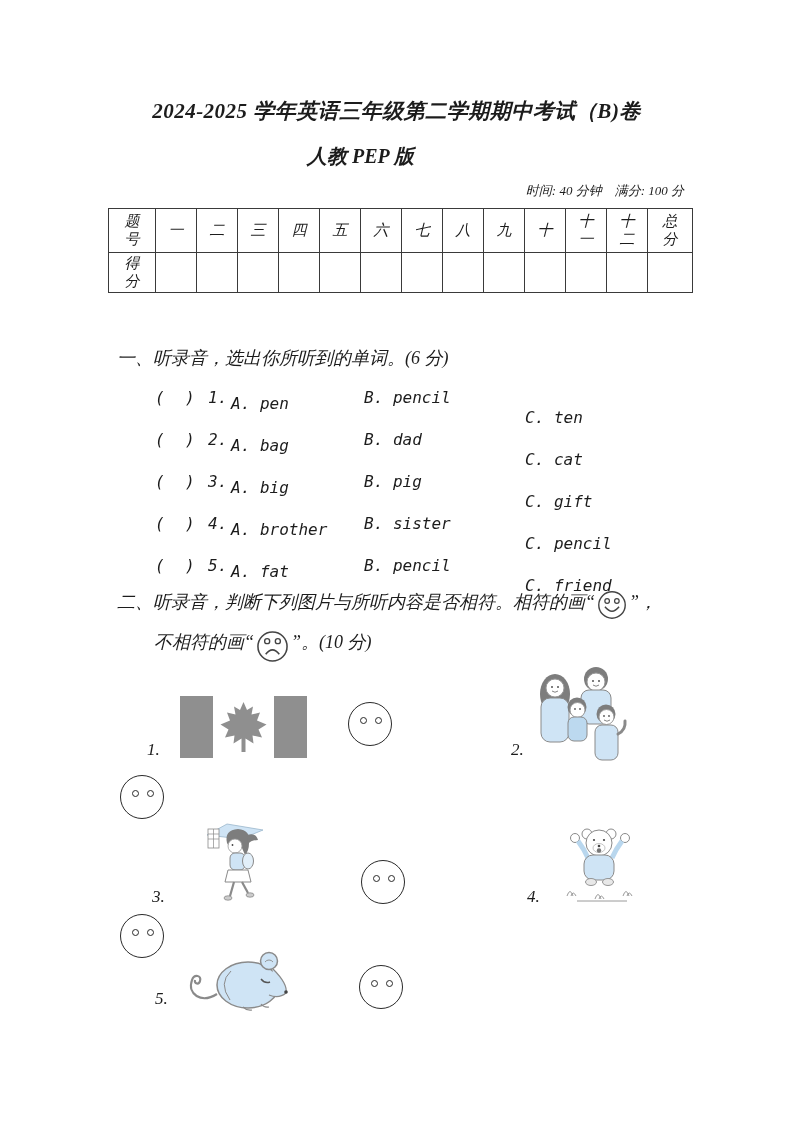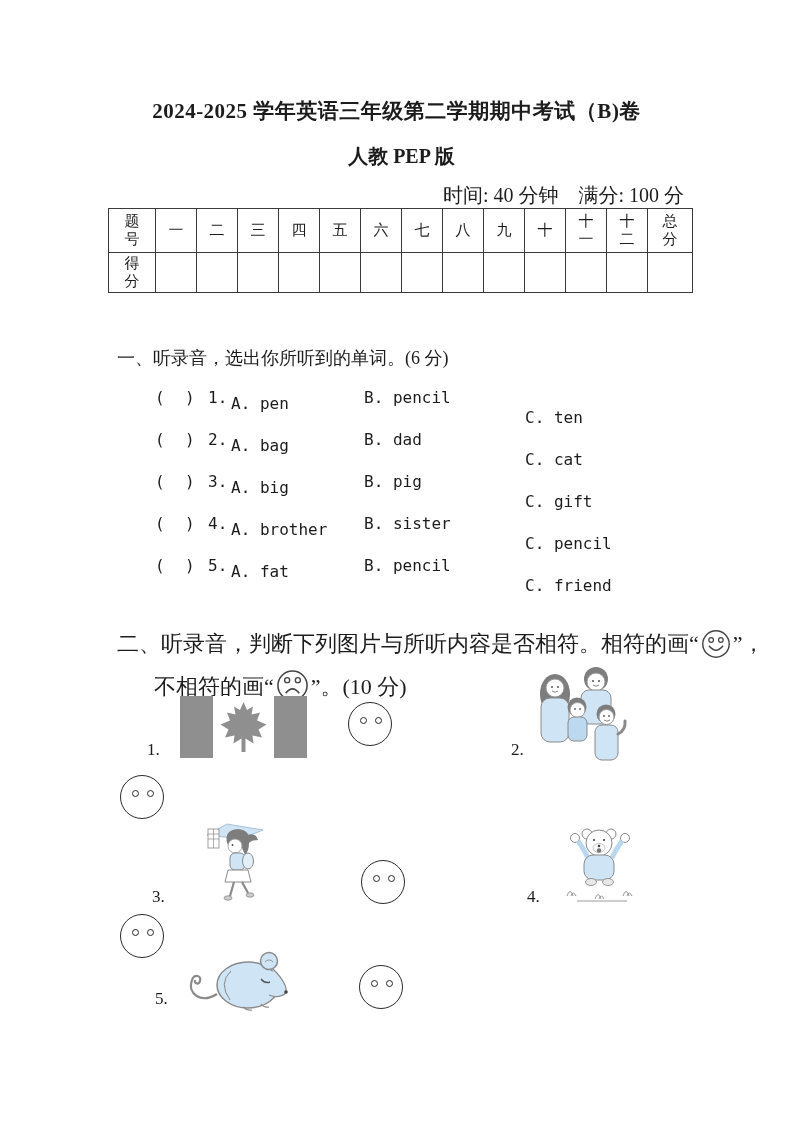--- a/index.html
+++ b/index.html
@@ -1,33 +1,33 @@
 <!DOCTYPE html>
 <html><head>
 <meta charset="utf-8">
 <style>
   html,body{margin:0;padding:0;background:#fff;}
   .page{position:relative;width:793px;height:1122px;background:#fff;overflow:hidden;
-        font-family:"Liberation Serif","DejaVu Serif",serif;color:#1c1c1c;}
+        font-family:"Liberation Serif","DejaVu Serif",serif;color:#1c1c1c;font-style:italic;}
   .abs{position:absolute;}
   .title{left:0;top:97px;width:793px;text-align:center;font-size:21px;font-weight:bold;letter-spacing:.5px;}
-  .subtitle{left:0;top:143px;width:721px;text-align:center;font-size:20px;font-weight:bold;padding-left:41px;}
-  .info{left:108px;top:182px;width:576px;text-align:right;font-size:20px;}
+  .subtitle{left:0;top:143px;width:721px;text-align:center;font-size:20px;font-weight:bold;}
+  .info{left:108px;top:182px;width:576px;text-align:right;font-size:13px;}
   table.score{left:108px;top:208px;width:576px;border-collapse:collapse;table-layout:fixed;}
   table.score td{border:1px solid #3a3a3a;text-align:center;vertical-align:middle;
                  font-size:15px;line-height:1.15;padding:0;}
   table.score tr.r1 td{height:43px;}
   table.score tr.r2 td{height:39px;}
   td.v2{white-space:pre-line;}
   .ls-title{left:0;top:308px;width:793px;text-align:center;font-size:19px;}
   .p-head{font-size:18px;white-space:nowrap;}
   .qrow{left:155px;width:600px;height:24px;font-family:"DejaVu Sans Mono","Liberation Mono",monospace;font-size:16px;}
   .qrow span{position:absolute;top:0;white-space:nowrap;}
   .qo{left:0;} .qc2{left:30px;} .qn{left:53px;} .qa{left:76px;margin-top:6px;} .qb{left:209px;} .qcc{left:370px;margin-top:20px;}
-  .h2line{display:flex;align-items:flex-end;gap:2px;font-size:22px;white-space:nowrap;margin-top:39px;}
+  .h2line{display:flex;align-items:flex-start;gap:2px;font-size:18px;white-space:nowrap;}
   .face{width:44px;height:44px;border:1.6px solid #2a2a2a;border-radius:50%;box-sizing:border-box;background:#fff;}
   .face .eye{position:absolute;width:7px;height:7px;border:1.4px solid #2a2a2a;border-radius:50%;top:14px;box-sizing:border-box;}
   .face .eye.l{left:11px;} .face .eye.r{left:26px;}
   .picnum{font-size:17px;}
 </style>
 </head>
 <body>
 
 <div class="page">
 

